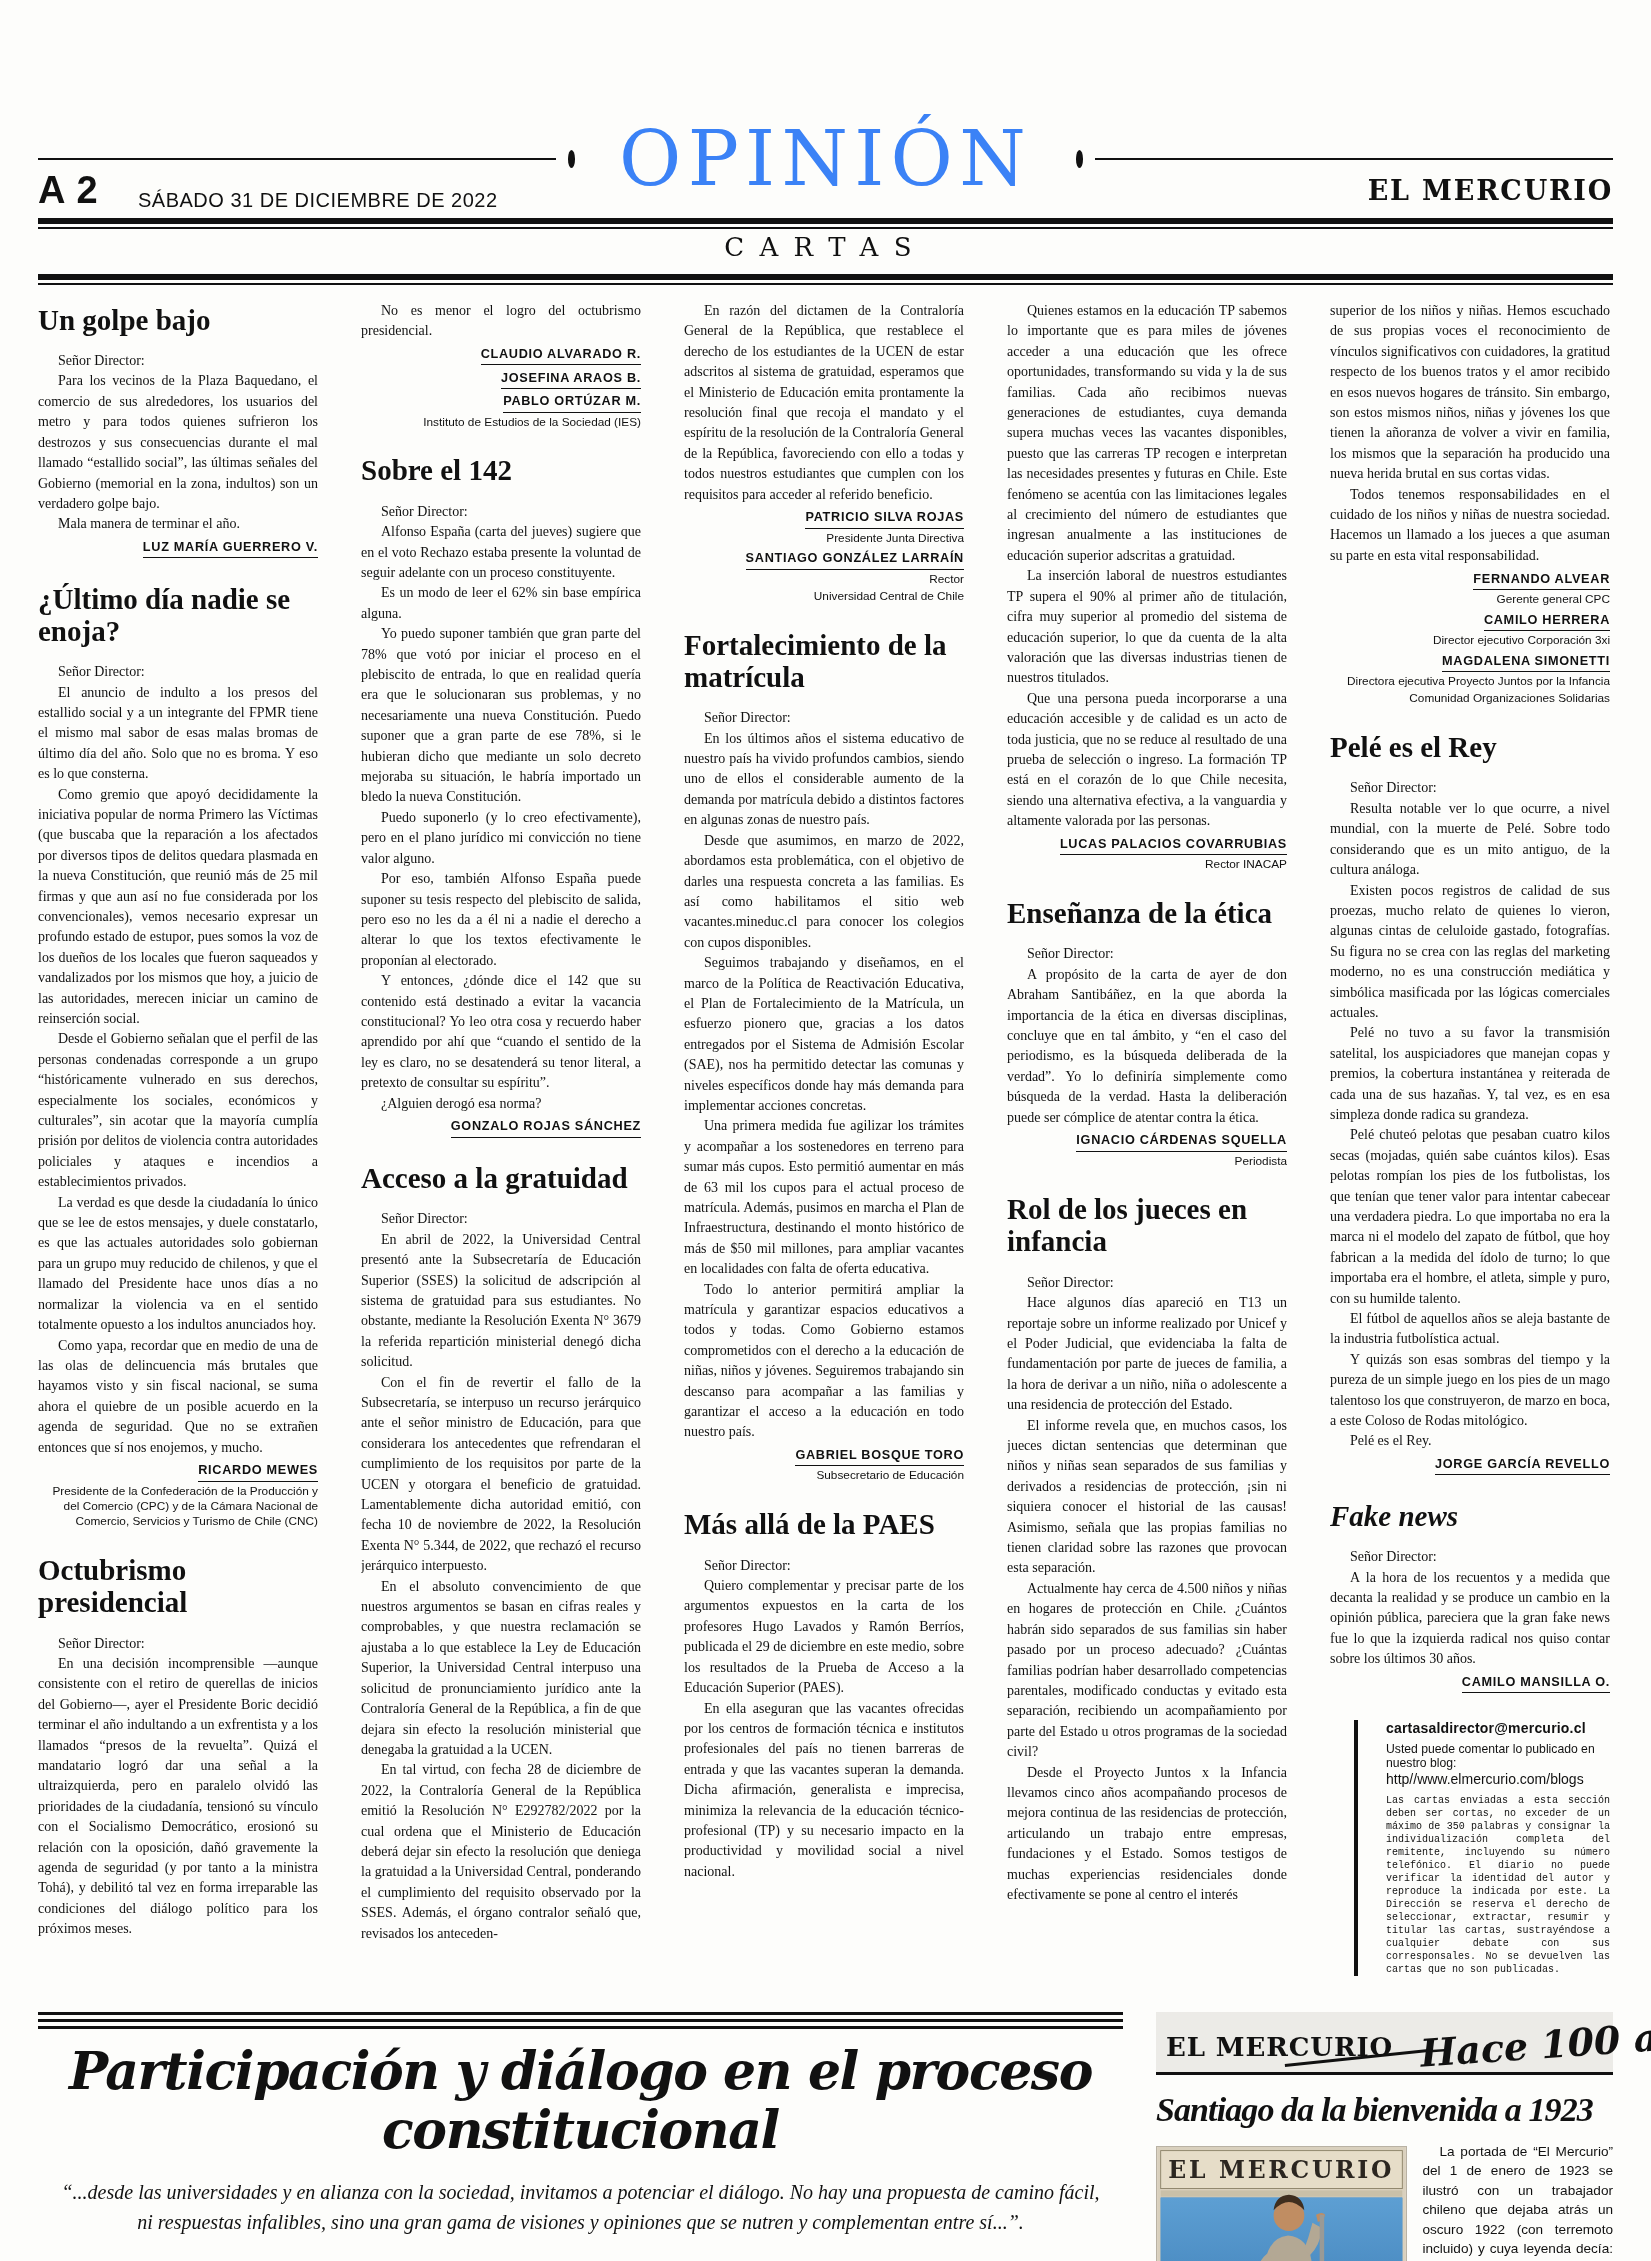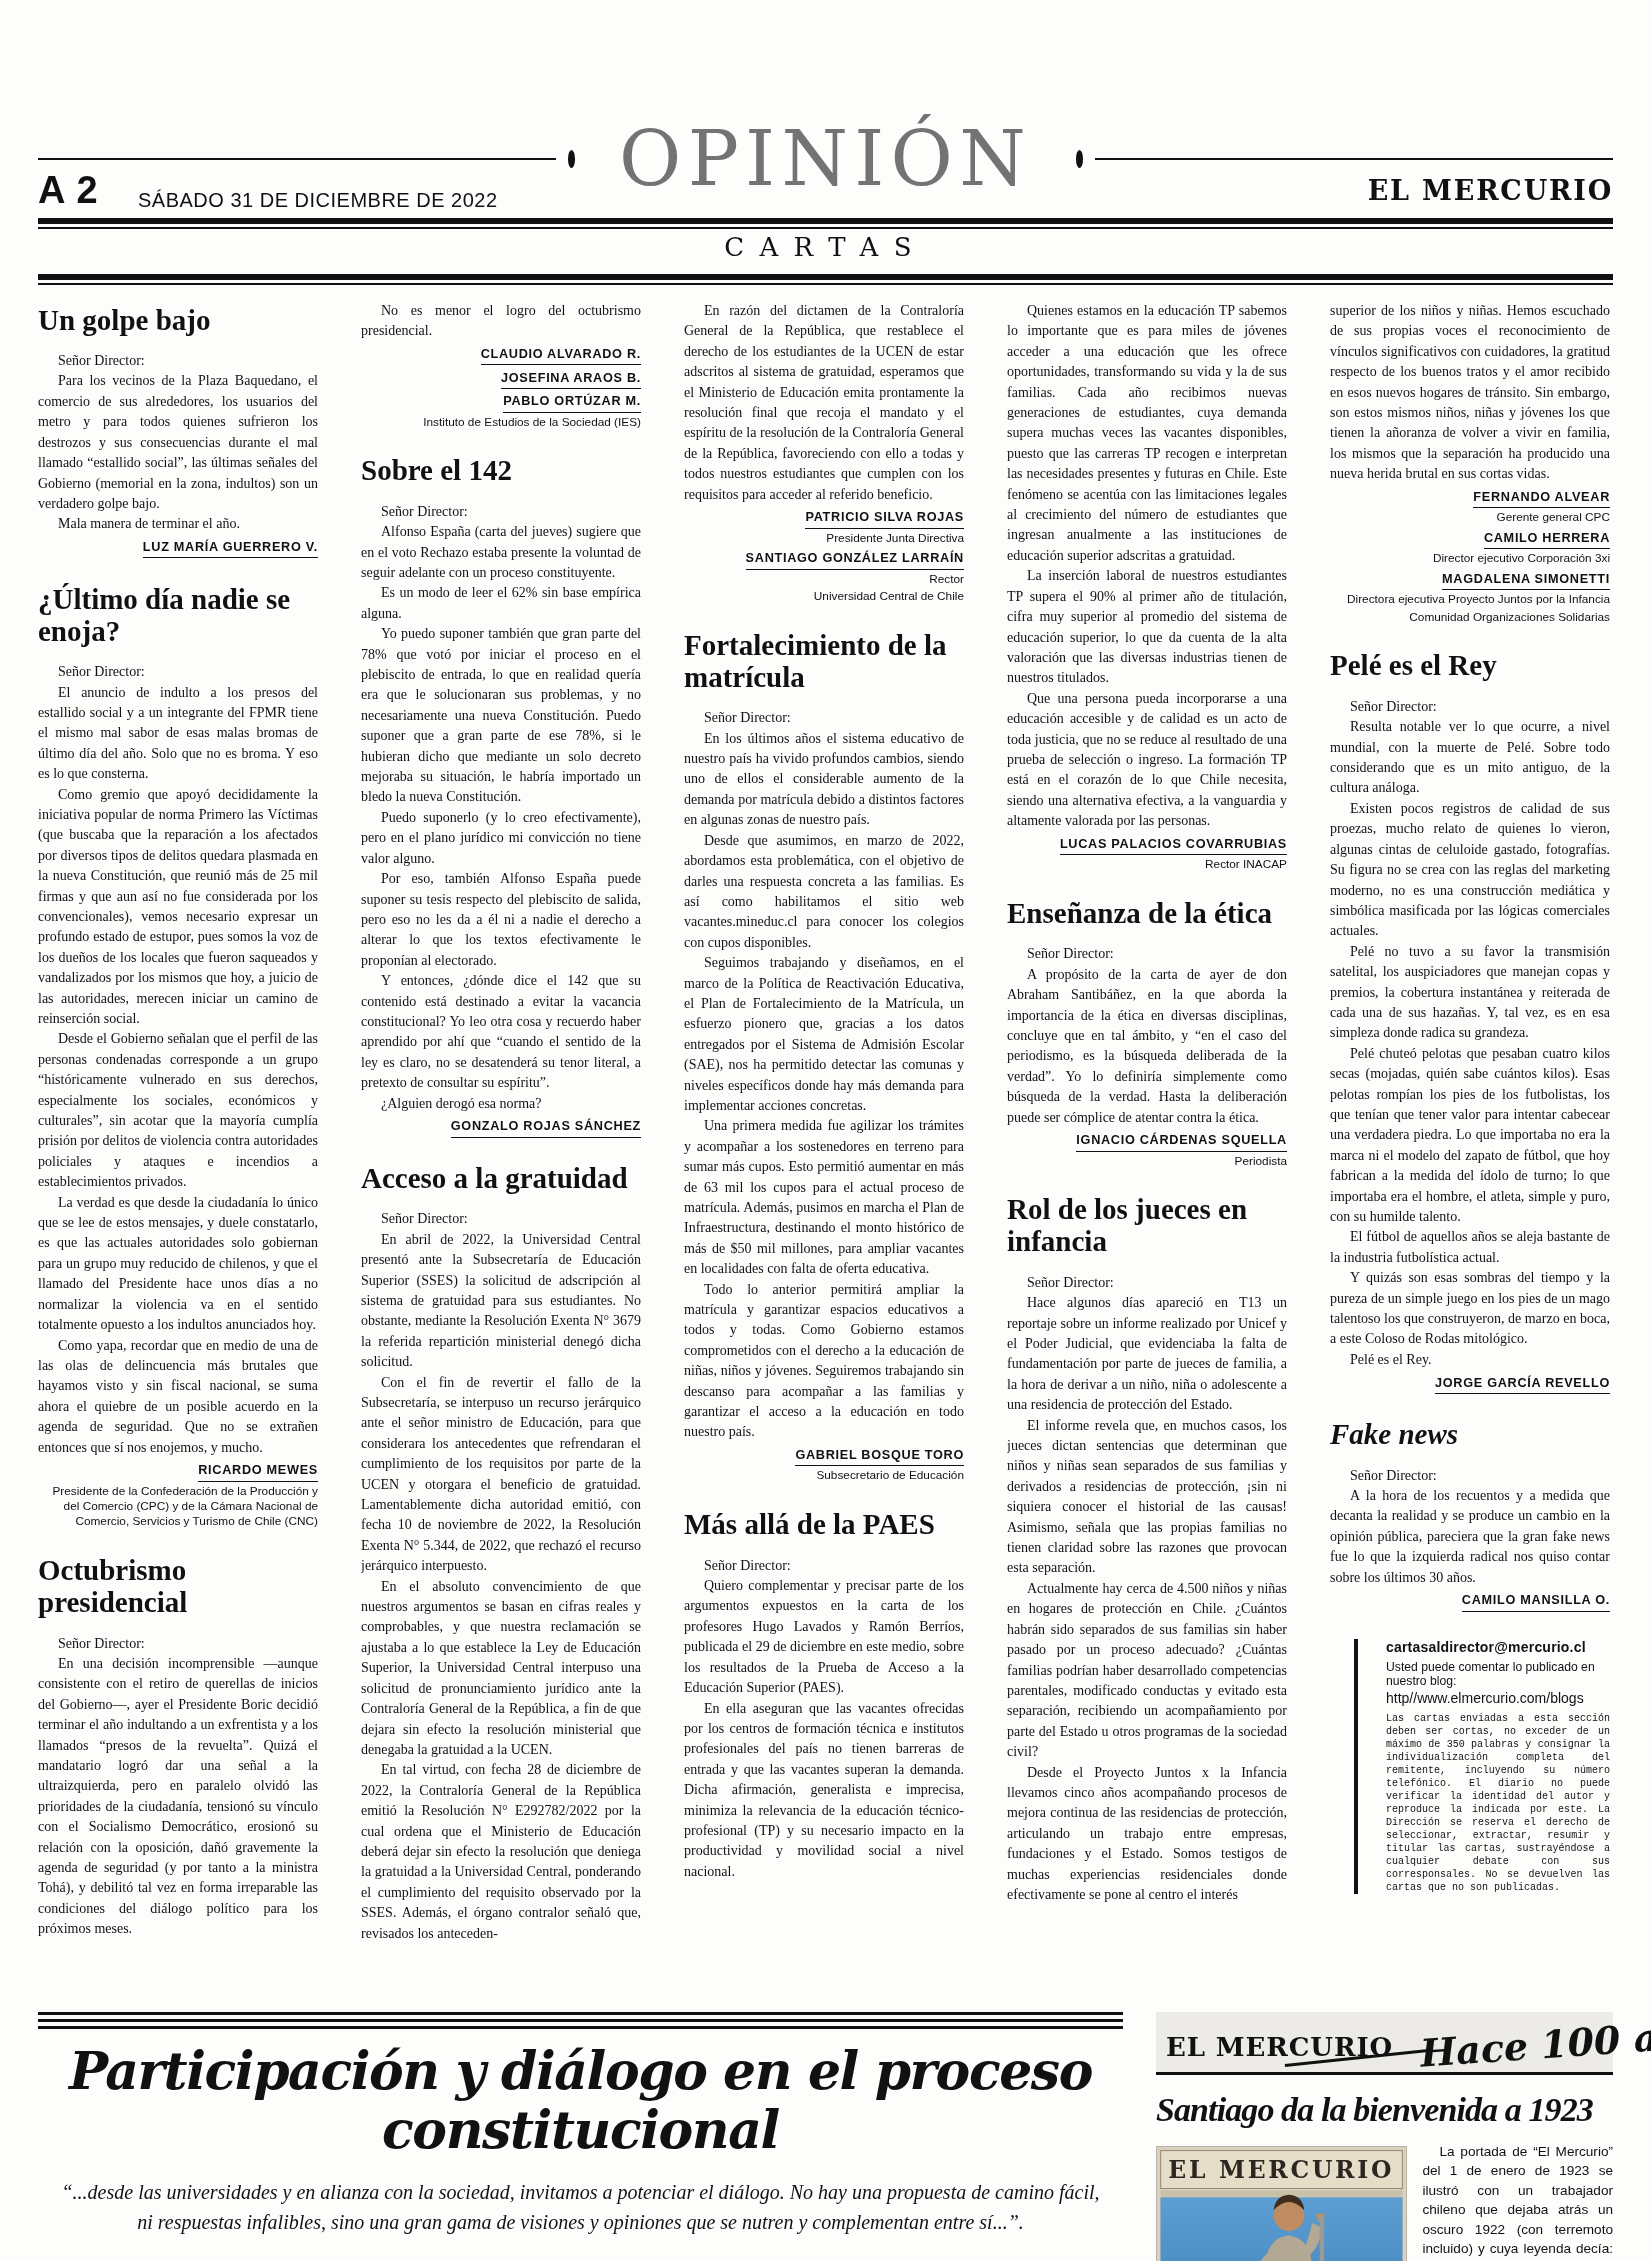--- a/index.html
+++ b/index.html
@@ -7,21 +7,21 @@
        font-family:"Liberation Serif",serif;overflow:hidden;}
 
   
   .pagehead{position:absolute;left:0;top:0;width:100%;}
   .pageno{position:absolute;left:38px;top:171px;font:bold 38px/1 "Liberation Sans",sans-serif;letter-spacing:0.9px;}
   .editiondate{position:absolute;left:138px;top:190px;font:20px/1 "Liberation Sans",sans-serif;letter-spacing:0.5px;}
   .masthead-top{position:absolute;right:38px;top:177px;font:bold 27px/1 "DejaVu Serif",serif;letter-spacing:1.8px;}
   .opinion-row{position:absolute;left:38px;right:38px;top:121px;display:flex;align-items:center;}
   .op-line{flex:1;height:1.8px;background:#111;}
   .op-dot{width:7.2px;height:18px;background:#111;border-radius:50%;margin:0 11.8px;}
-  .op-title{font:400 76px/1 "DejaVu Serif",serif;color:#737373;letter-spacing:6.3px;padding:0 32px;}
+  .op-title{font:400 76px/1 "DejaVu Serif",serif;color:#3b82f6;letter-spacing:6.3px;padding:0 32px;}
   .rule-thick{position:absolute;left:38px;right:38px;height:5.9px;background:#111;}
   .rule-thin{position:absolute;left:38px;right:38px;height:1.8px;background:#111;}
   .cartas{position:absolute;left:0;width:100%;top:234px;text-align:center;
           font:400 26px/1 "DejaVu Serif",serif;letter-spacing:15.4px;}
 
   
   .letters{position:absolute;left:38px;top:301px;width:1574px;height:1705px;
            display:flex;gap:43px;overflow:hidden;}
   .lcol{width:280px;flex:0 0 280px;overflow:hidden;}
   .lh{font:bold 29px/32px "Liberation Serif",serif;margin:24.4px 0 15.4px;letter-spacing:0;}
@@ -161,20 +161,21 @@
       <div class="aff">Periodista</div>
       <h3 class="lh">Rol de los jueces en infancia</h3>
       <p class="lp">Señor Director:</p>
       <p class="lp">Hace algunos días apareció en T13 un reportaje sobre un informe realizado por Unicef y el Poder Judicial, que evidenciaba la falta de fundamentación por parte de jueces de familia, a la hora de derivar a un niño, niña o adolescente a una residencia de protección del Estado.</p>
       <p class="lp">El informe revela que, en muchos casos, los jueces dictan sentencias que determinan que niños y niñas sean separados de sus familias y derivados a residencias de protección, ¡sin ni siquiera conocer el historial de las causas! Asimismo, señala que las propias familias no tienen claridad sobre las razones que provocan esta separación.</p>
       <p class="lp">Actualmente hay cerca de 4.500 niños y niñas en hogares de protección en Chile. ¿Cuántos habrán sido separados de sus familias sin haber pasado por un proceso adecuado? ¿Cuántas familias podrían haber desarrollado competencias parentales, modificado conductas y evitado esta separación, recibiendo un acompañamiento por parte del Estado u otros programas de la sociedad civil?</p>
       <p class="lp">Desde el Proyecto Juntos x la Infancia llevamos cinco años acompañando procesos de mejora continua de las residencias de protección, articulando un trabajo entre empresas, fundaciones y el Estado. Somos testigos de muchas experiencias residenciales donde efectivamente se pone al centro el interés</p>
     </div>
     <div class="lcol">
       <p class="lp ni">superior de los niños y niñas. Hemos escuchado de sus propias voces el reconocimiento de vínculos significativos con cuidadores, la gratitud respecto de los buenos tratos y el amor recibido en esos nuevos hogares de tránsito. Sin embargo, son estos mismos niños, niñas y jóvenes los que tienen la añoranza de volver a vivir en familia, los mismos que la separación ha producido una nueva herida brutal en sus cortas vidas.</p>
+      <p class="lp">Todos tenemos responsabilidades en el cuidado de los niños y niñas de nuestra sociedad. Hacemos un llamado a los jueces a que asuman su parte en esta vital responsabilidad.</p>
       <div class="sig"><span>FERNANDO ALVEAR</span></div>
       <div class="aff">Gerente general CPC</div>
       <div class="sig"><span>CAMILO HERRERA</span></div>
       <div class="aff">Director ejecutivo Corporación 3xi</div>
       <div class="sig"><span>MAGDALENA SIMONETTI</span></div>
       <div class="aff">Directora ejecutiva Proyecto Juntos por la Infancia</div>
       <div class="aff">Comunidad Organizaciones Solidarias</div>
       <h3 class="lh">Pelé es el Rey</h3>
       <p class="lp">Señor Director:</p>
       <p class="lp">Resulta notable ver lo que ocurre, a nivel mundial, con la muerte de Pelé. Sobre todo considerando que es un mito antiguo, de la cultura análoga.</p>

